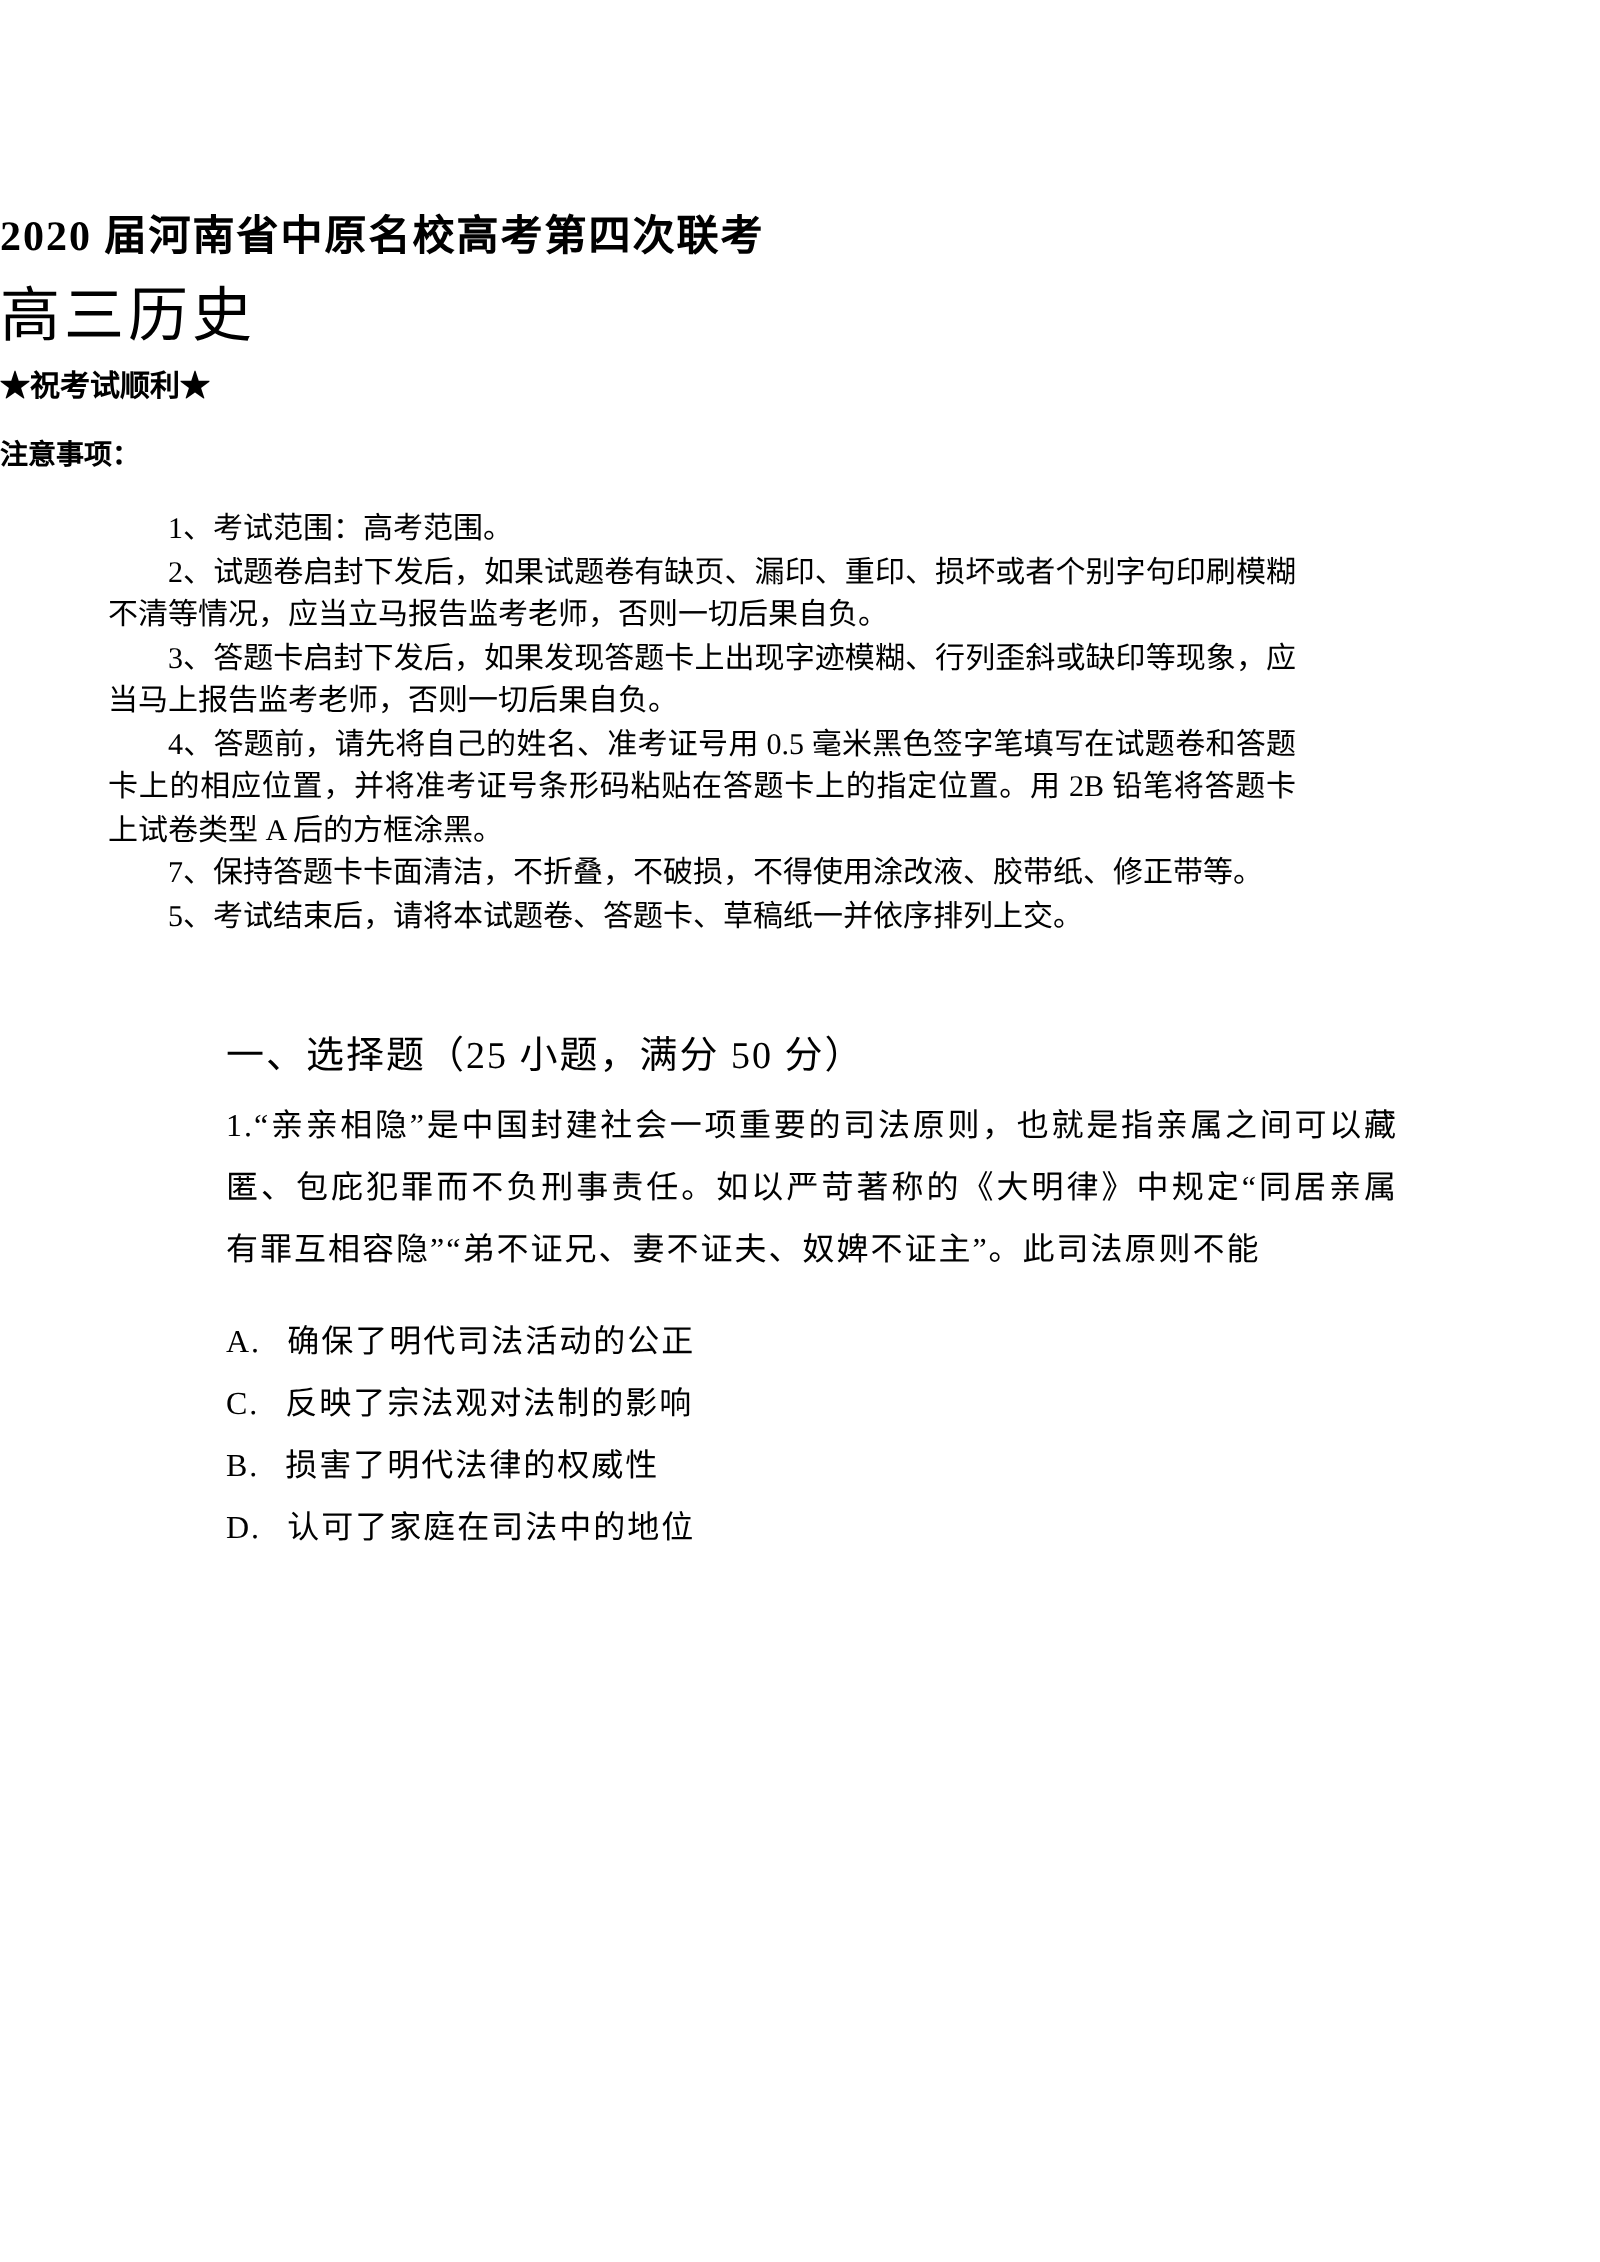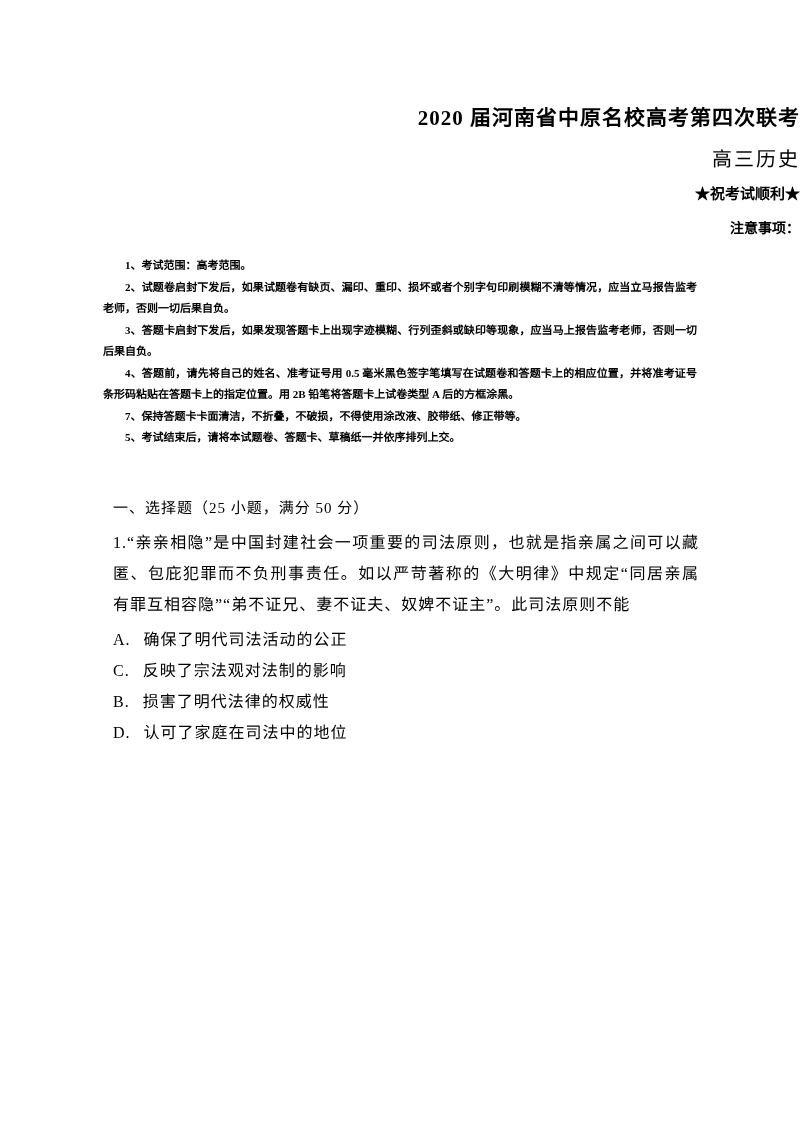--- a/index.html
+++ b/index.html
@@ -11,78 +11,77 @@
   }
   .page {
     position: relative;
     width: 800px;
     height: 1131px;
     background: #ffffff;
     overflow: hidden;
   }
   .doc-header {
     padding-top: 103px;
-    text-align: right;
+    text-align: left;
   }
   .exam-title {
     font-size: 21px;
     font-weight: bold;
     line-height: 30px;
     letter-spacing: 1px;
   }
   .exam-subject {
-    font-size: 20px;
+    font-size: 30px;
     font-weight: normal;
     line-height: 36px;
     margin-top: 8px;
     letter-spacing: 2px;
   }
   .blessing {
     font-size: 15px;
     font-weight: bold;
     line-height: 22px;
     margin-top: 6px;
-    margin-left: 43px;
   }
   .notes-label {
     font-size: 14px;
     font-weight: bold;
     line-height: 18px;
     margin-top: 15px;
   }
   .instructions {
     width: 594px;
-    margin: 17px 0 0 103px;
-    font-size: 11px;
-    font-weight: bold;
+    margin: 17px 0 0 54px;
+    font-size: 15px;
+    font-weight: normal;
     line-height: 21.5px;
     text-align: justify;
     text-justify: inter-ideograph;
   }
   .instructions p {
     text-indent: 2em;
   }
   .main {
     width: 586px;
     margin: 44px 0 0 113px;
     font-size: 16px;
     line-height: 31px;
     letter-spacing: 1px;
   }
   .section-header {
-    font-size: 15px;
+    font-size: 19px;
     line-height: 30px;
   }
   .question .stem {
     margin-top: 4px;
     text-align: justify;
     text-justify: inter-ideograph;
   }
   .options {
-    margin-top: 4px;
+    margin-top: 15px;
   }
   .option .opt-label {
     display: inline-block;
     margin-right: 13px;
   }
 </style>
 </head>
 <body>
 
 <div class="page">

